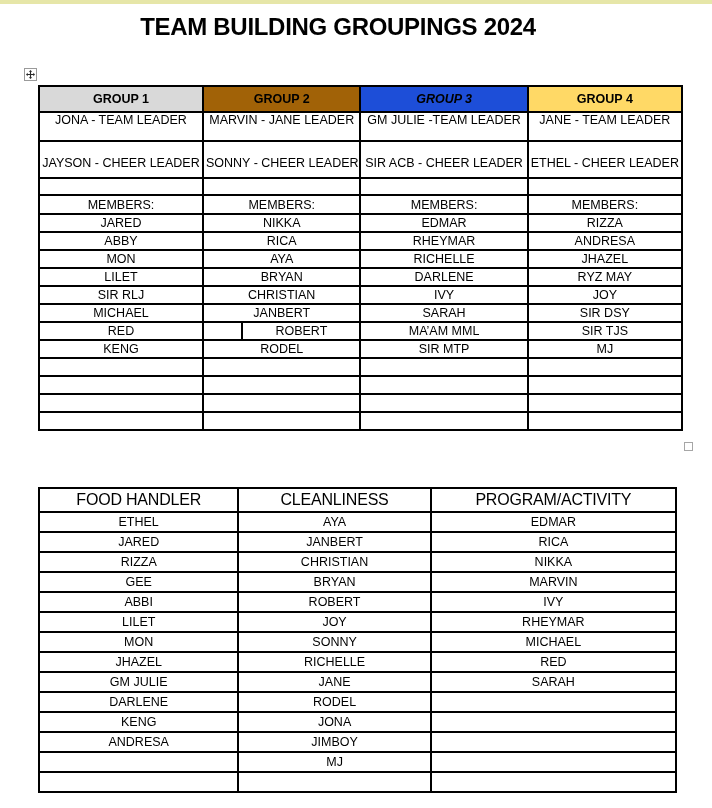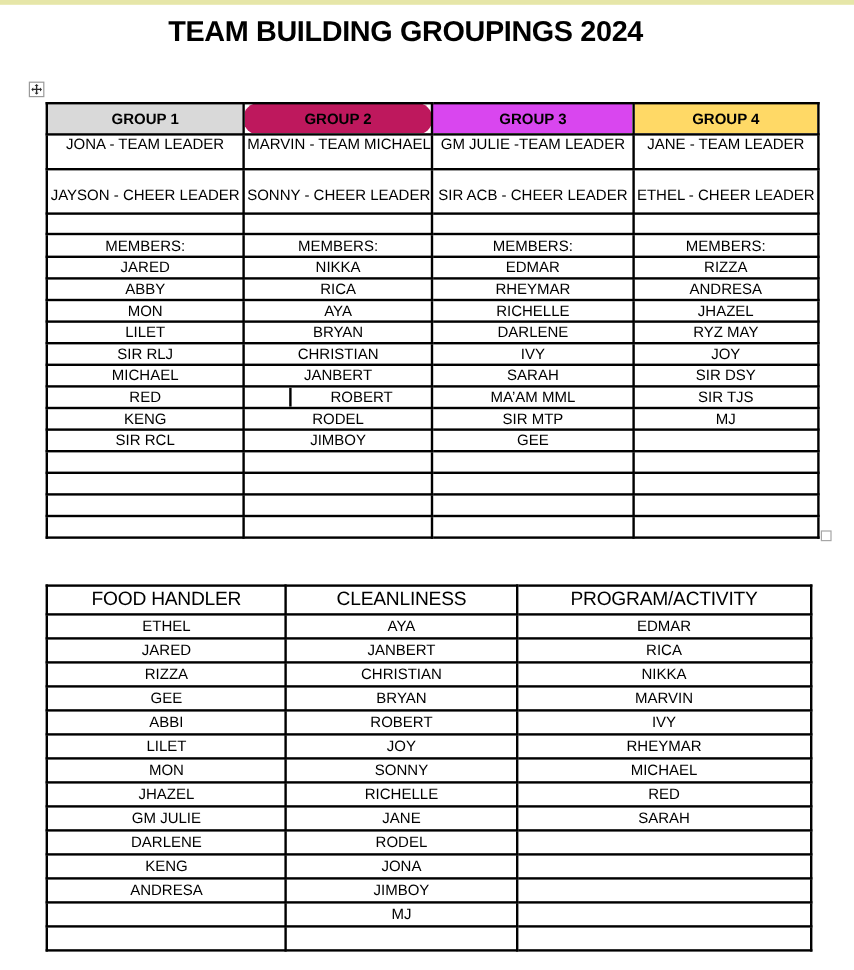--- a/index.html
+++ b/index.html
@@ -64,29 +64,29 @@
   <table class="groups-table">
     <colgroup>
       <col style="width:25.5%">
         <col style="width:24.5%">
         <col style="width:26%">
         <col style="width:24%">
     </colgroup>
     <thead>
       <tr id="groups-header-row">
           <th style="background: rgb(217, 217, 217);">GROUP 1</th>
-          <th style="background: #be185d; border-radius: 12px;">GROUP 2</th>
-          <th style="background: #d946ef;">GROUP 3</th>
+          <th style="background: #a16207;">GROUP 2</th>
+          <th style="background: #1d4ed8; font-style: italic;">GROUP 3</th>
           <th style="background: rgb(255, 217, 102);">GROUP 4</th>
         </tr>
     </thead>
     <tbody id="groups-body">
         <tr class="row-leader">
           <td>JONA - TEAM LEADER</td>
-          <td>MARVIN - TEAM MICHAEL</td>
+          <td>MARVIN - JANE LEADER</td>
           <td>GM JULIE -TEAM LEADER</td>
           <td>JANE - TEAM LEADER</td>
         </tr>
         <tr class="row-cheer">
           <td>JAYSON - CHEER LEADER</td>
           <td>SONNY - CHEER LEADER</td>
           <td>SIR ACB - CHEER LEADER</td>
           <td>ETHEL - CHEER LEADER</td>
         </tr>
         <tr class="row-gap">
@@ -146,26 +146,20 @@
             </div>
           </td>
           <td>MA’AM MML</td>
           <td>SIR TJS</td>
         </tr>
         <tr class="row-member">
           <td>KENG</td>
           <td>RODEL</td>
           <td>SIR MTP</td>
           <td>MJ</td>
-        </tr>
-        <tr class="row-member">
-          <td>SIR RCL</td>
-          <td>JIMBOY</td>
-          <td>GEE</td>
-          <td></td>
         </tr>
         <tr class="row-member">
           <td></td>
           <td></td>
           <td></td>
           <td></td>
         </tr>
         <tr class="row-member">
           <td></td>
           <td></td>

